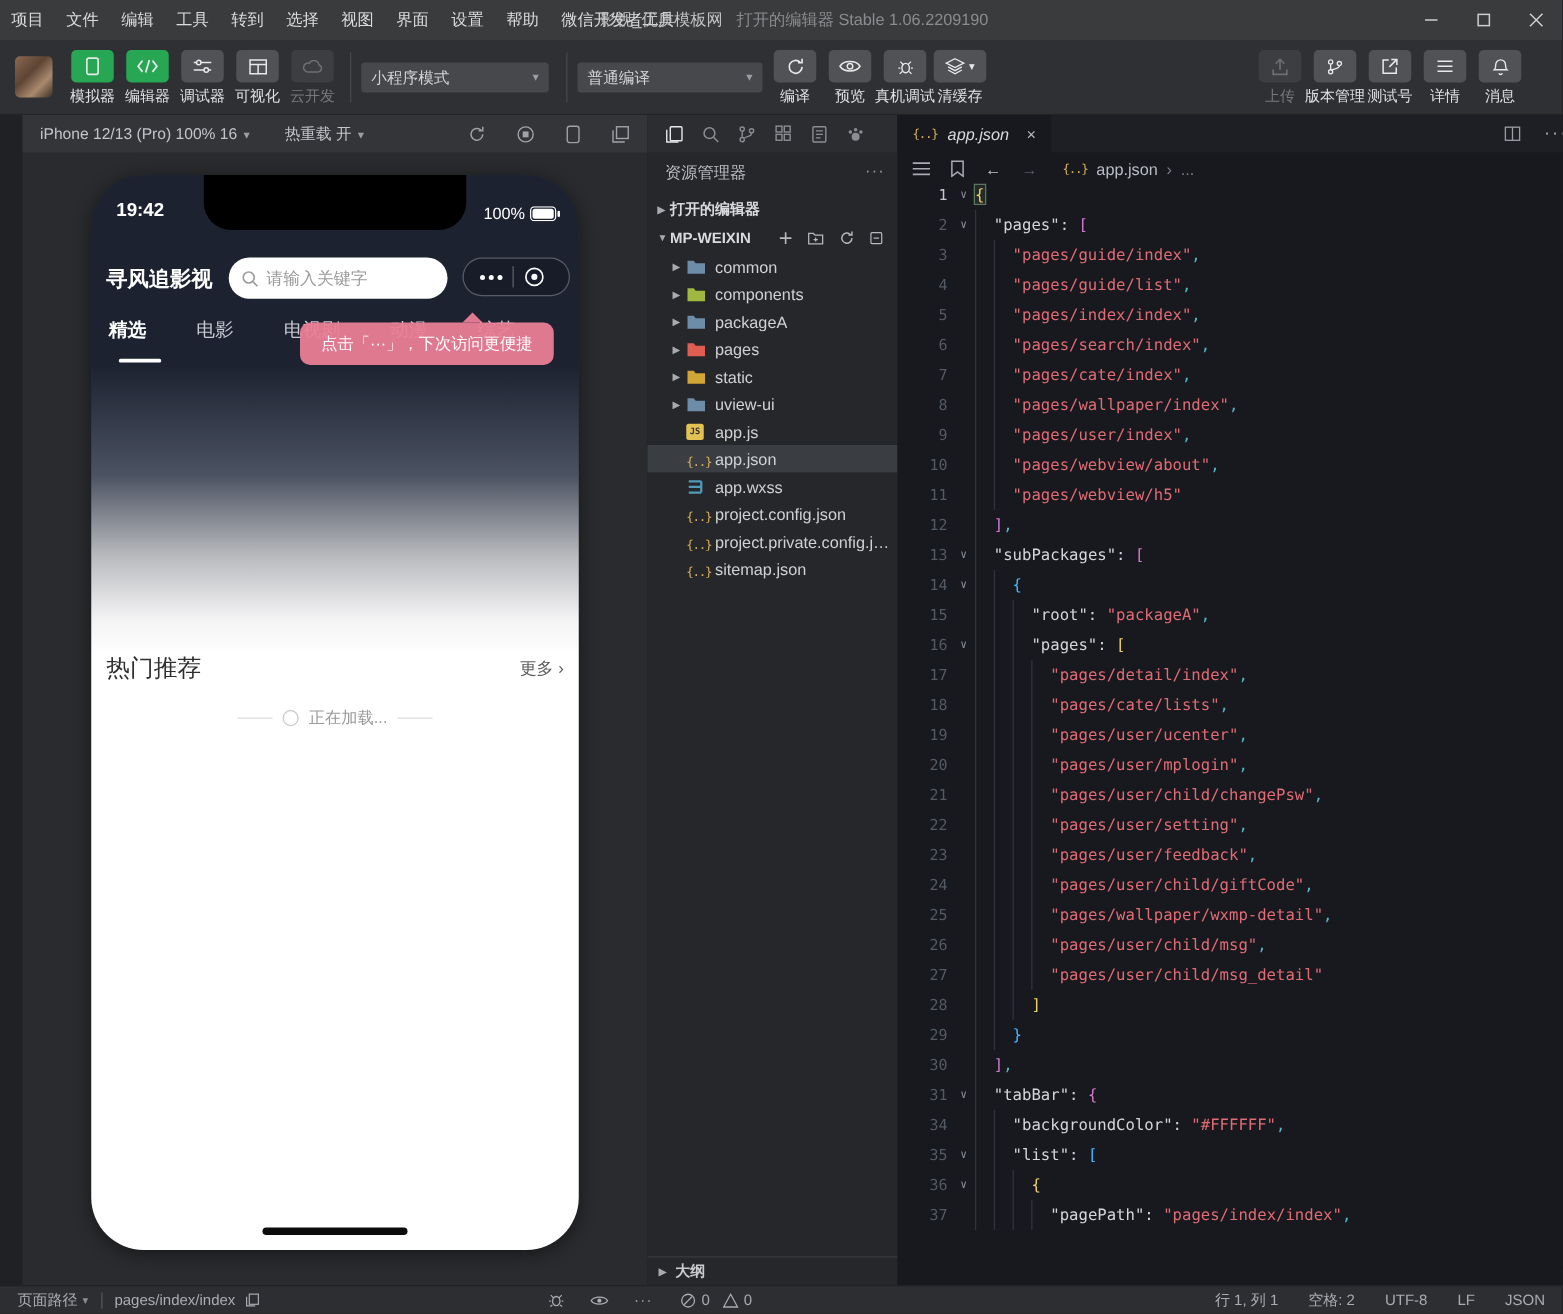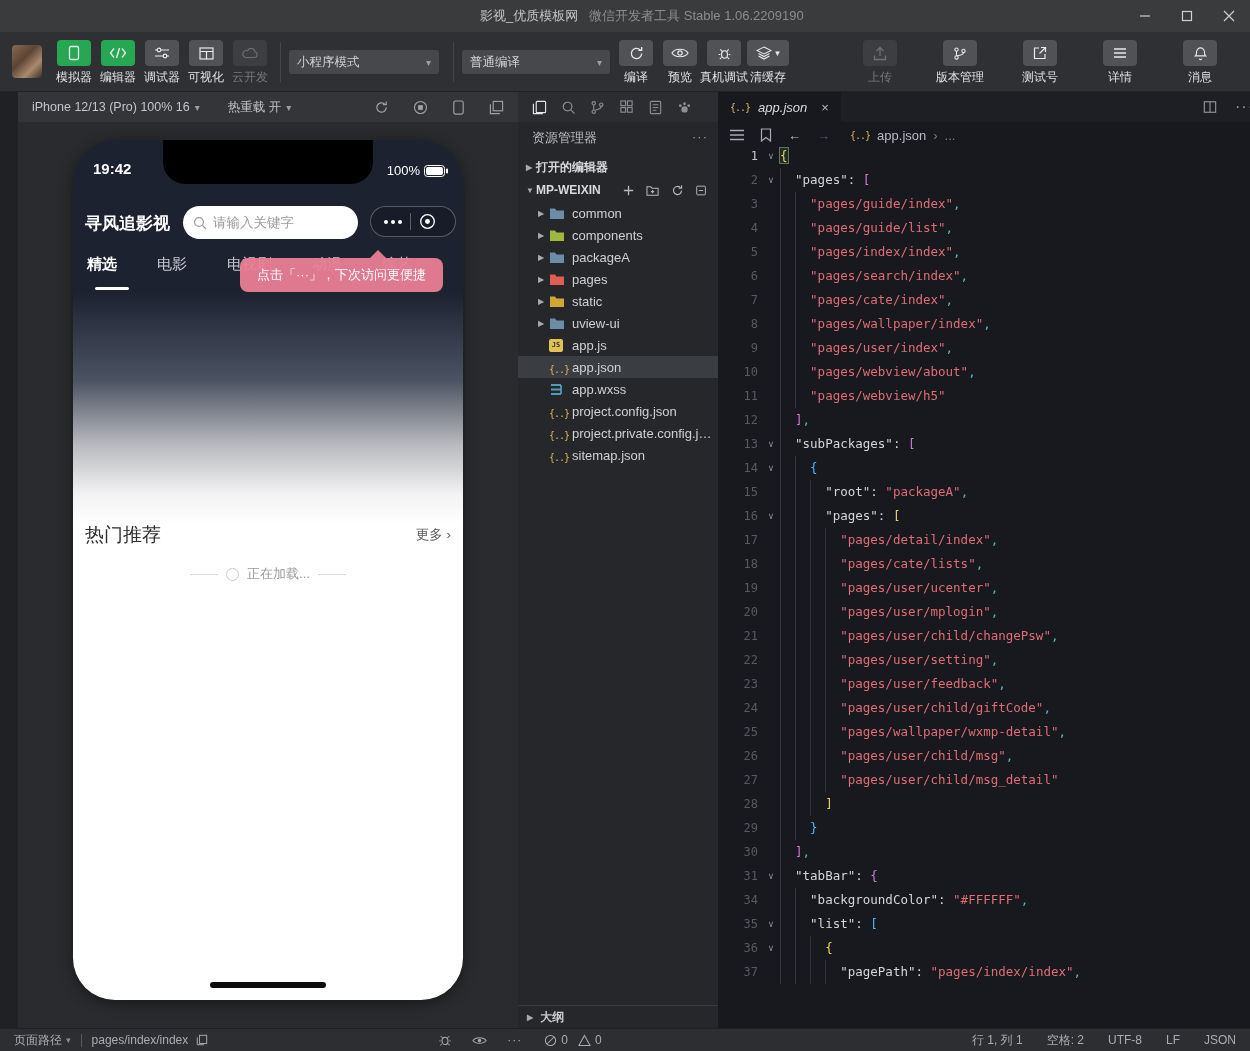--- a/index.html
+++ b/index.html
@@ -25,21 +25,21 @@
   .tbtn { width:44px; margin-top:8px; display:flex; flex-direction:column; align-items:center; cursor:pointer; }
   .tbtn .box { width:34px; height:26px; border-radius:4px; background:#505255; display:flex; align-items:center; justify-content:center; color:#e9e9ea; }
   .tbtn.green .box { background:#27a653; }
   .tbtn.disabled .box { background:#3c3e41; color:#6d6f73; }
   .tbtn .lbl { margin-top:3px; font-size:12px; color:#e0e0e2; white-space:nowrap; }
   .tbtn.disabled .lbl { color:#76787c;font-family:Liberation Serif, serif; }
   .vsep { width:1px; height:40px; background:#45464a; margin:10px 8px 0 8px; }
   .dropdown { height:24px; margin-top:18px; background:#47484c; border-radius:3px; color:#d2d3d6; font-size:12.5px;
     display:flex; align-items:center; padding:0 8px; cursor:pointer; }
   .dropdown .caret { margin-left:auto; color:#9b9da2; font-size:10px; }
-  .right-tools { position:absolute; right:28px; top:0; display:flex;gap:36px; }
+  .right-tools { position:absolute; right:28px; top:0; display:flex; }
   svg { display:block; }
 
   
   #main { position:absolute; left:18px; top:92px; width:1250px; height:936px; }
 
   
   #sim { position:absolute; left:0; top:0; width:500px; height:936px; background:#2a2b2e; }
   #sim-strip { position:absolute; left:0; top:0; width:500px; height:30px; background:#343538; display:flex; align-items:center;
     color:#c2c5ca; font-size:12.5px; }
   #sim-strip .caret { color:#9b9da2; font-size:10px; margin-left:5px; }
@@ -140,24 +140,37 @@
   #statusbar .divider { width:1px; height:13px; background:#55575b; margin:0 10px; }
   #sb-right { margin-left:auto; display:flex; gap:24px; margin-right:14px; }
   .sb-ico { color:#a9acb2; }
 </style>
 </head>
 <body>
 
 <div id="app">
 
   <div id="titlebar">
+    <div id="menubar" style="display:flex;">
+        <div class="menu-item">项目</div>
+        <div class="menu-item">文件</div>
+        <div class="menu-item">编辑</div>
+        <div class="menu-item">工具</div>
+        <div class="menu-item">转到</div>
+        <div class="menu-item">选择</div>
+        <div class="menu-item">视图</div>
+        <div class="menu-item">界面</div>
+        <div class="menu-item">设置</div>
+        <div class="menu-item">帮助</div>
+        <div class="menu-item">微信开发者工具</div>
+      </div>
     <div id="win-title">
       <span>影视_优质模板网</span>
       <span class="dim">&nbsp;</span>
-      <span class="dim">微信开发者工具 Stable 1.06.2209190</span>
+      <span class="dim">打开的编辑器 Stable 1.06.2209190</span>
     </div>
     <div id="win-controls">
       <div class="win-btn">
           <svg width="12" height="12" viewBox="0 0 12 12">
             <line x1="1" y1="6" x2="11" y2="6" stroke="currentColor" stroke-width="1.2"></line>
           </svg>
         </div>
       <div class="win-btn">
           <svg width="12" height="12" viewBox="0 0 12 12">
             <rect x="1.5" y="1.5" width="9" height="9" fill="none" stroke="currentColor" stroke-width="1.2"></rect>

